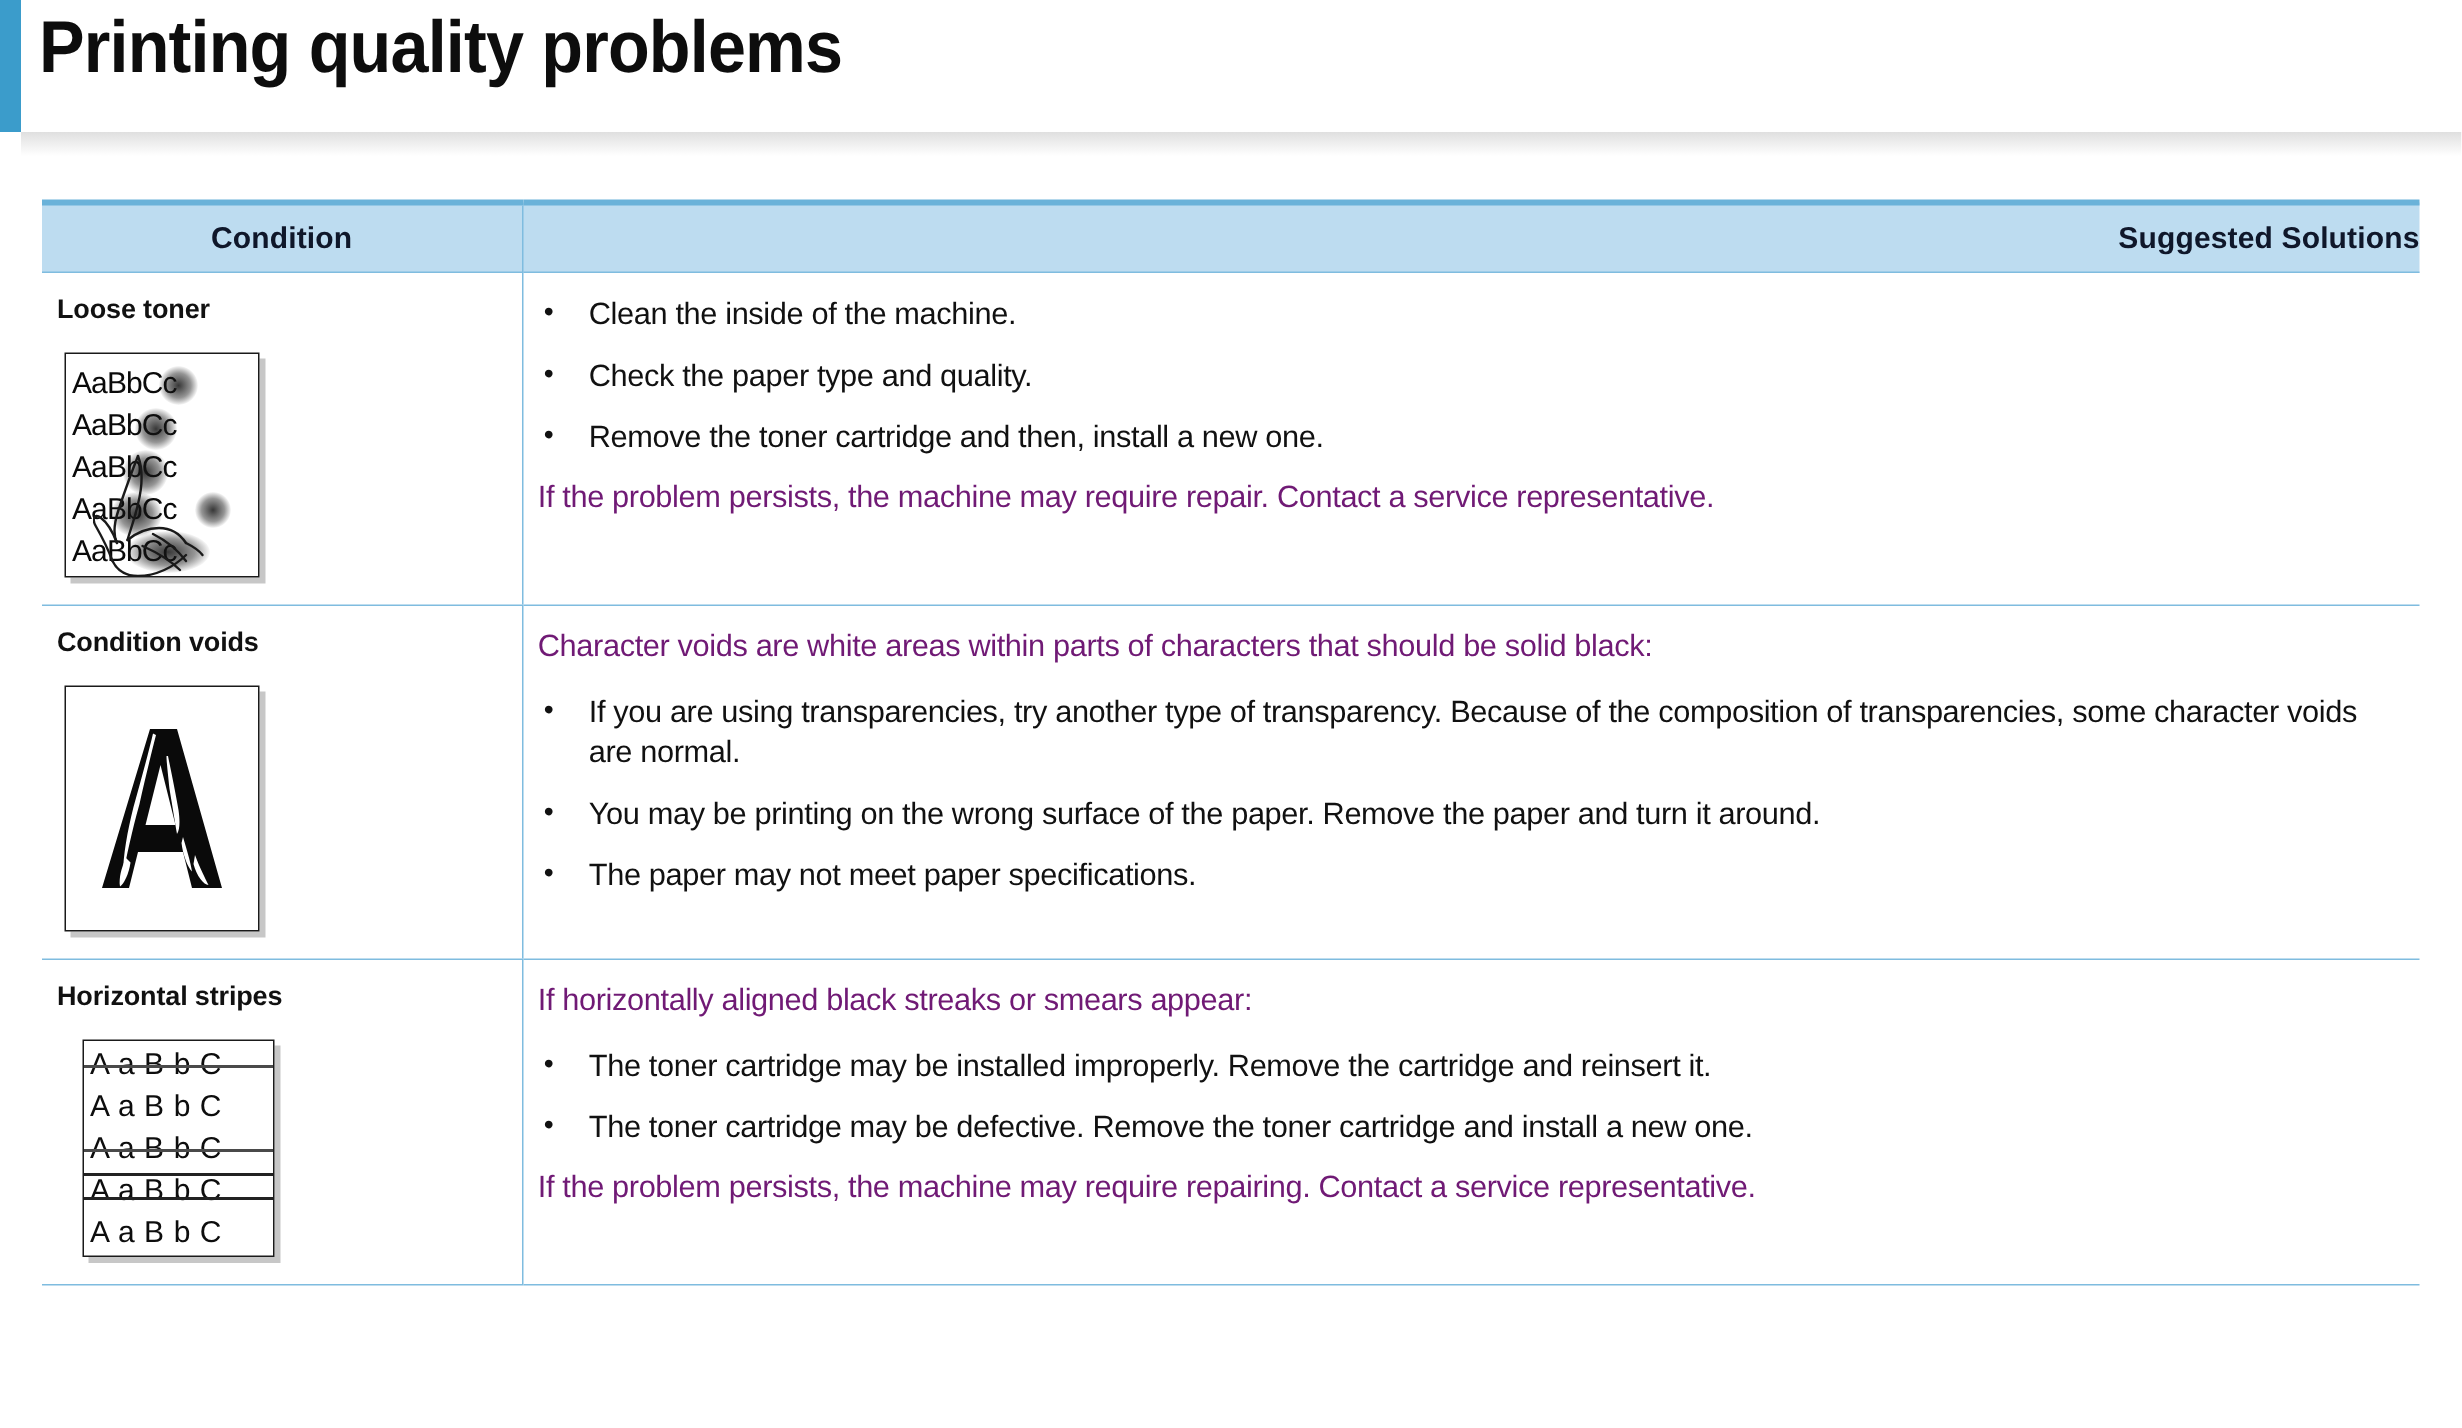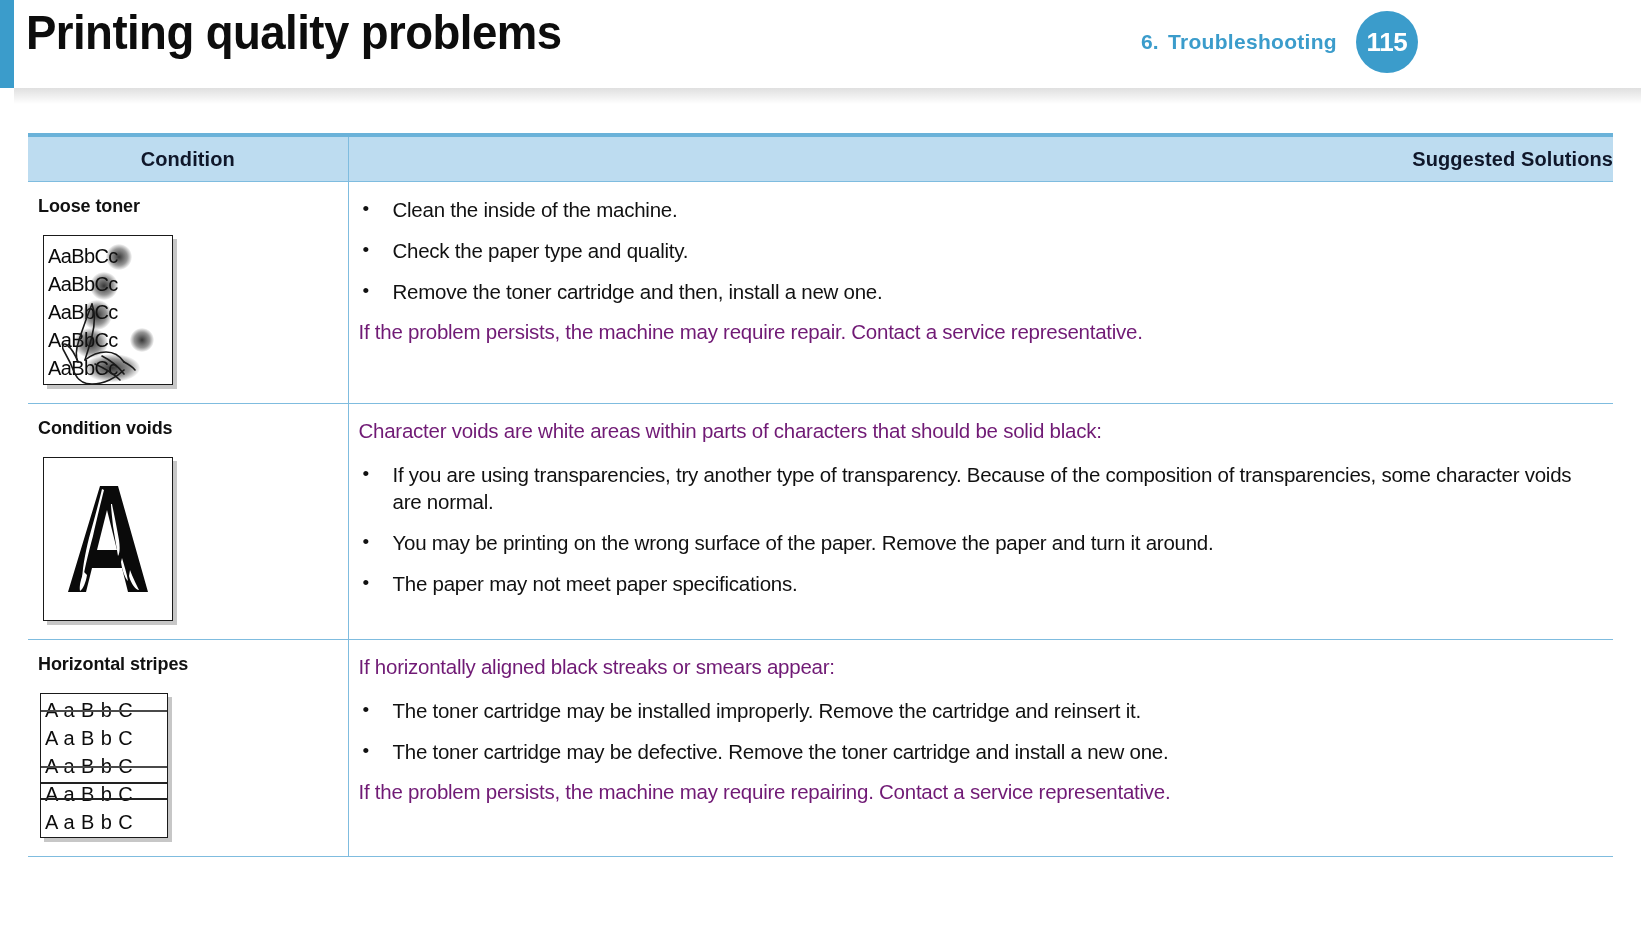--- a/index.html
+++ b/index.html
@@ -194,21 +194,21 @@
     margin-left: 5px;
   }
   .sample-voids {
     width: 128px;
     height: 162px;
     margin-left: 5px;
   }
   .sample-stripes {
     width: 126px;
     height: 143px;
-    margin-left: 2px;
+    margin-left: 17px;
   }
 
   
   .loose-lines {
     position: absolute;
     left: 4px;
     top: 6px;
     width: 124px;
   }
   .loose-lines .ln {
@@ -266,26 +266,20 @@
     width: 126px;
     background: #4a4a4a;
   }
 </style>
 </head>
 <body>
 
 <div class="page-header">
   <div class="header-accent-bar"></div>
   <div class="page-title">Printing quality problems</div>
-  <div class="header-right">
-    <div class="chapter-label">
-      <span class="chapter-num">6.</span><span>Troubleshooting</span>
-    </div>
-    <div class="page-number-badge">115</div>
-  </div>
   <div class="header-shadow"></div>
   <div class="header-shadow-mask"></div>
 </div>
 
 <div class="table-wrap">
 <table class="qtable">
   <colgroup>
         <col class="c-cond">
         <col class="c-sol">
       </colgroup>

